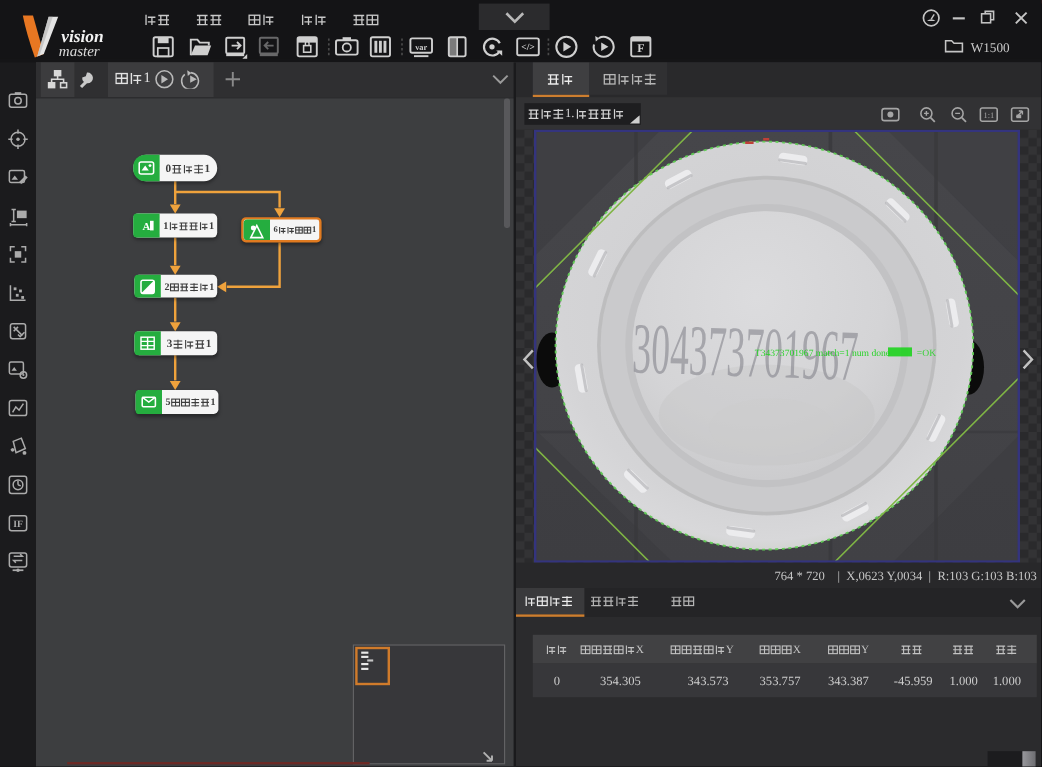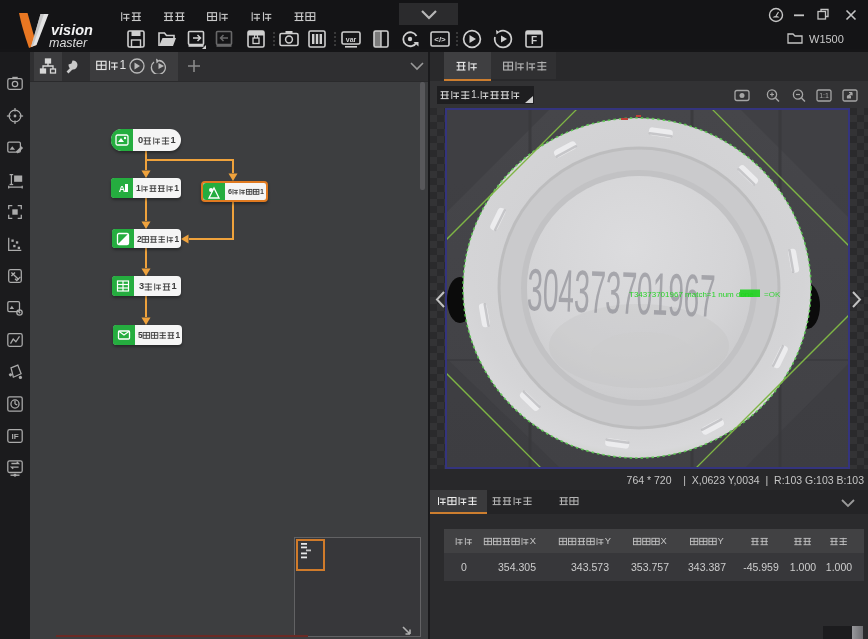--- a/index.html
+++ b/index.html
@@ -1,16 +1,16 @@
 <!DOCTYPE html>
 <html><head><meta charset="utf-8"><style>
 html,body{margin:0;padding:0;background:#101012;}
 *{box-sizing:border-box;}
 #app{position:relative;width:868px;height:639px;overflow:hidden;background:#151517;
- font-family:Liberation Sans, sans-serif;}
+ font-family:Liberation Serif, serif;}
 .abs{position:absolute;}
 svg{display:block;}
 </style></head><body>
 <div id="app">
     <div class="abs" style="left:0;top:0;width:868px;height:3px;background:linear-gradient(#8c3a34,#6b2422);"></div>
     <div class="abs" style="left:0;top:3;width:868px;height:49px;background:#141416;"></div>
     <svg class="abs" style="left:14px;top:8px" width="120" height="44" viewBox="0 0 120 44">
       <path d="M5 5 L13.5 5 L22.5 37 L15 40 Q8 20 5 5 Z" fill="#e87722"></path>
       <path d="M26.5 6 L34.5 6 L22.5 37 L17 39 Z" fill="#e4e4e4"></path>
       <path d="M26.5 6 L30 6 L19 38 L17 39 Z" fill="#b9b9b9" opacity="0.7"></path>

